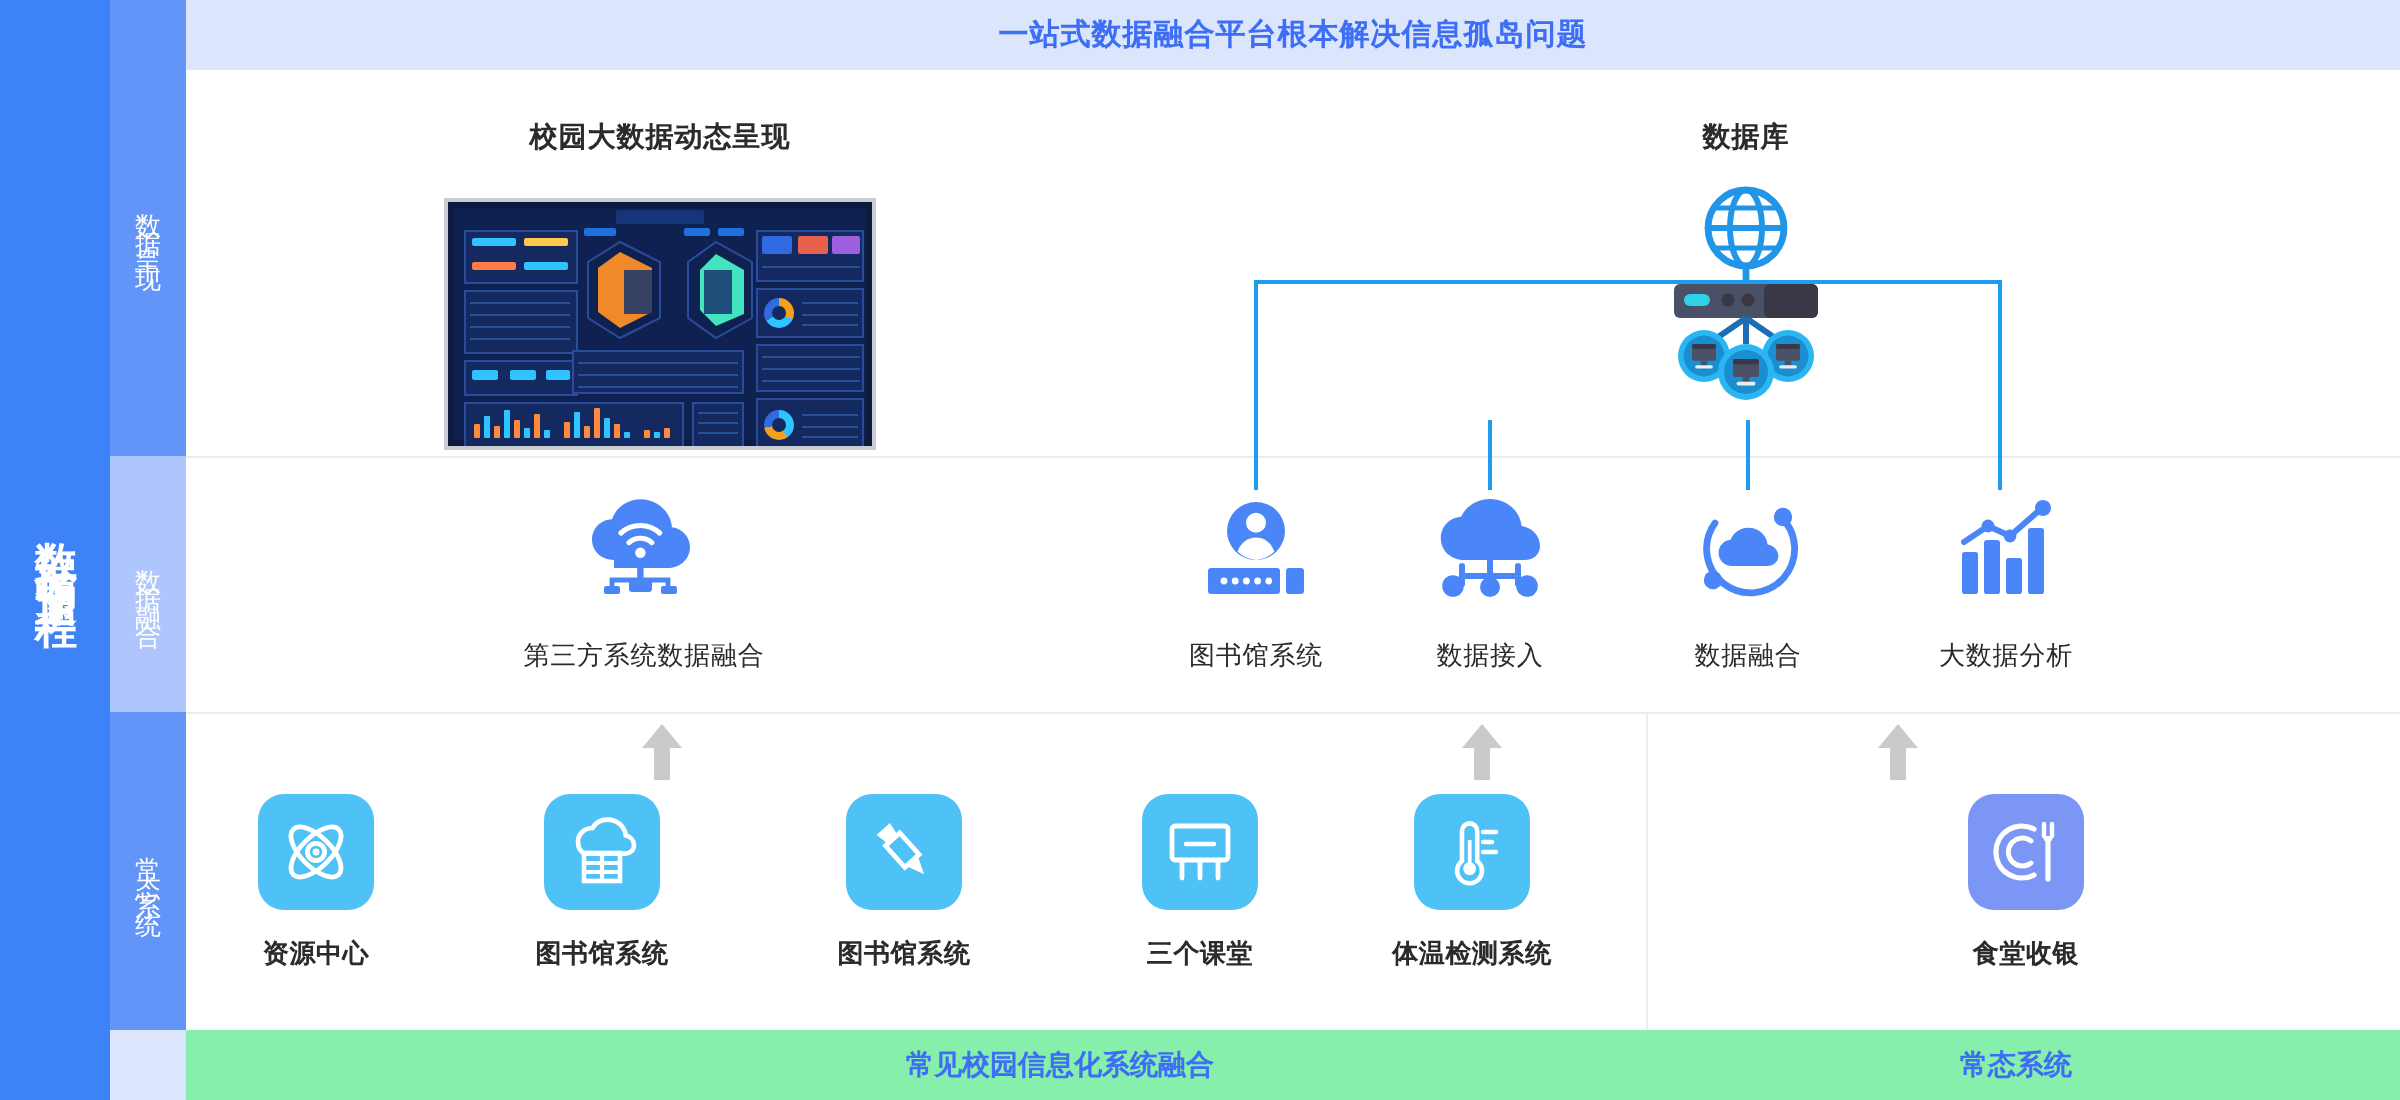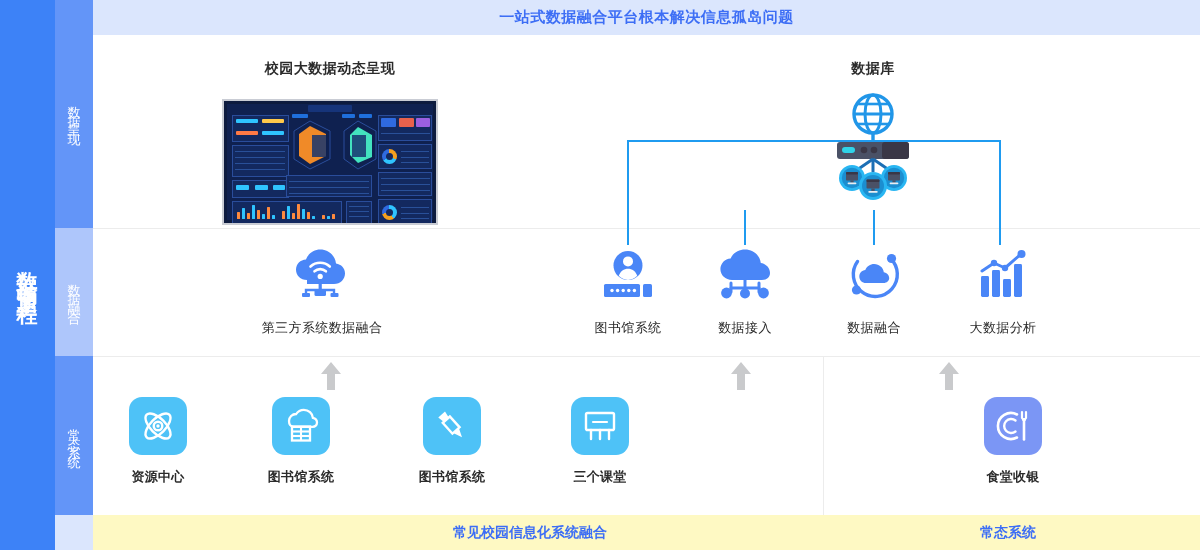--- a/index.html
+++ b/index.html
@@ -44,21 +44,21 @@
   .header{
     position:absolute;left:93px;top:0;width:1107px;height:35px;
     background:#dbe6fd;
     display:flex;align-items:center;justify-content:center;
   }
   .header .title{color:#3d6ef5;font-size:15px;font-weight:bold;letter-spacing:.5px;}
 
   
   .footer{
     position:absolute;left:93px;top:515px;width:1107px;height:35px;
-    background:#fef9c3;
+    background:#86efac;
   }
   .footer .fcell{
     position:absolute;top:0;height:35px;
     display:flex;align-items:center;justify-content:center;
     color:#3d6ef5;font-size:14px;font-weight:bold;
   }
   .fcell-a{left:137px;width:600px;}
   .fcell-b{left:790px;width:250px;}
 
   
@@ -428,20 +428,33 @@
           <rect x="4" y="5" width="28" height="17" rx="1.6" fill="none" stroke="#ffffff" stroke-width="2.4"></rect>
           <line x1="9" y1="22" x2="9" y2="31" stroke="#ffffff" stroke-width="2.4" stroke-linecap="round"></line>
           <line x1="27" y1="22" x2="27" y2="31" stroke="#ffffff" stroke-width="2.4" stroke-linecap="round"></line>
           <line x1="18" y1="22" x2="18" y2="31" stroke="#ffffff" stroke-width="2.4" stroke-linecap="round"></line>
           <line x1="11" y1="14" x2="25" y2="14" stroke="#ffffff" stroke-width="2.2" stroke-linecap="round"></line>
         </svg>
       </div>
       <div class="lb">三个课堂</div>
     </div>
 
+    <div class="snode" style="left:583px;">
+      <div class="tile" style="background:#4ec2f7;">
+        <svg width="36" height="36" viewBox="0 0 36 36">
+          <path d="M13 22.5V7.5a3.8 3.8 0 0 1 7.6 0v15a6.2 6.2 0 1 1-7.6 0z" fill="none" stroke="#ffffff" stroke-width="2.3"></path>
+          <circle cx="16.8" cy="26.3" r="3.2" fill="#ffffff"></circle>
+          <rect x="15.9" y="12" width="1.9" height="12" fill="#ffffff"></rect>
+          <line x1="23.5" y1="8" x2="30" y2="8" stroke="#ffffff" stroke-width="2.2" stroke-linecap="round"></line>
+          <line x1="23.5" y1="13" x2="28" y2="13" stroke="#ffffff" stroke-width="2.2" stroke-linecap="round"></line>
+          <line x1="23.5" y1="18" x2="30" y2="18" stroke="#ffffff" stroke-width="2.2" stroke-linecap="round"></line>
+        </svg>
+      </div>
+      <div class="lb">体温检测系统</div>
+    </div>
 
 
     <div class="snode" style="left:860px;">
       <div class="tile" style="background:#7b96f5;">
         <svg width="36" height="36" viewBox="0 0 36 36">
           <path d="M22 6.5a13 13 0 1 0 0 23" fill="none" stroke="#ffffff" stroke-width="2.6" stroke-linecap="round"></path>
           <path d="M20.5 12.5a7 7 0 1 0 0 11" fill="none" stroke="#ffffff" stroke-width="2.4" stroke-linecap="round"></path>
           <line x1="27" y1="4" x2="27" y2="10" stroke="#ffffff" stroke-width="2.2" stroke-linecap="round"></line>
           <line x1="31" y1="4" x2="31" y2="10" stroke="#ffffff" stroke-width="2.2" stroke-linecap="round"></line>
           <path d="M27 10h4a2 2 0 0 1-2 3 2 2 0 0 1-2-3z" fill="#ffffff"></path>

